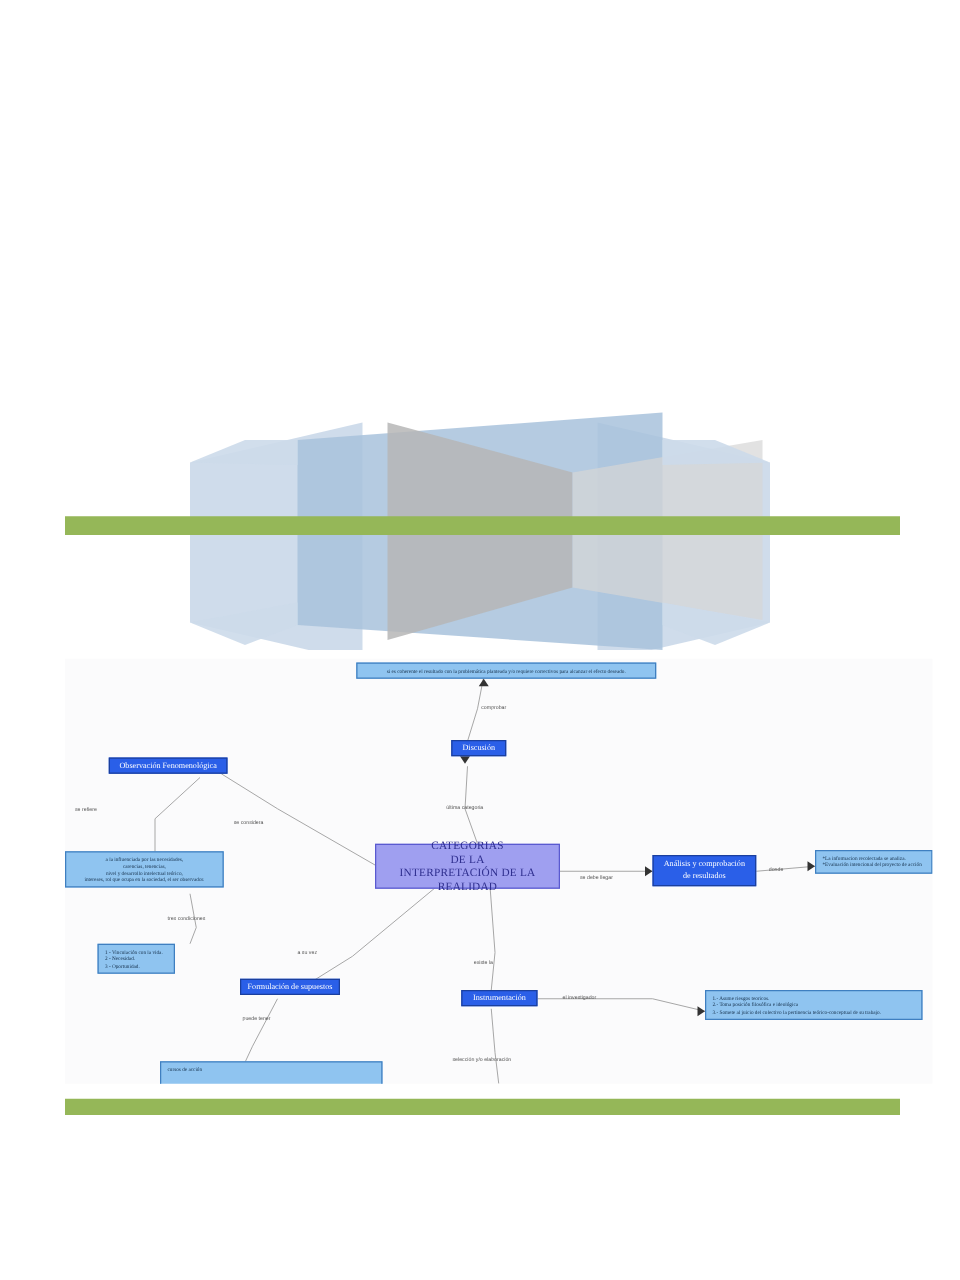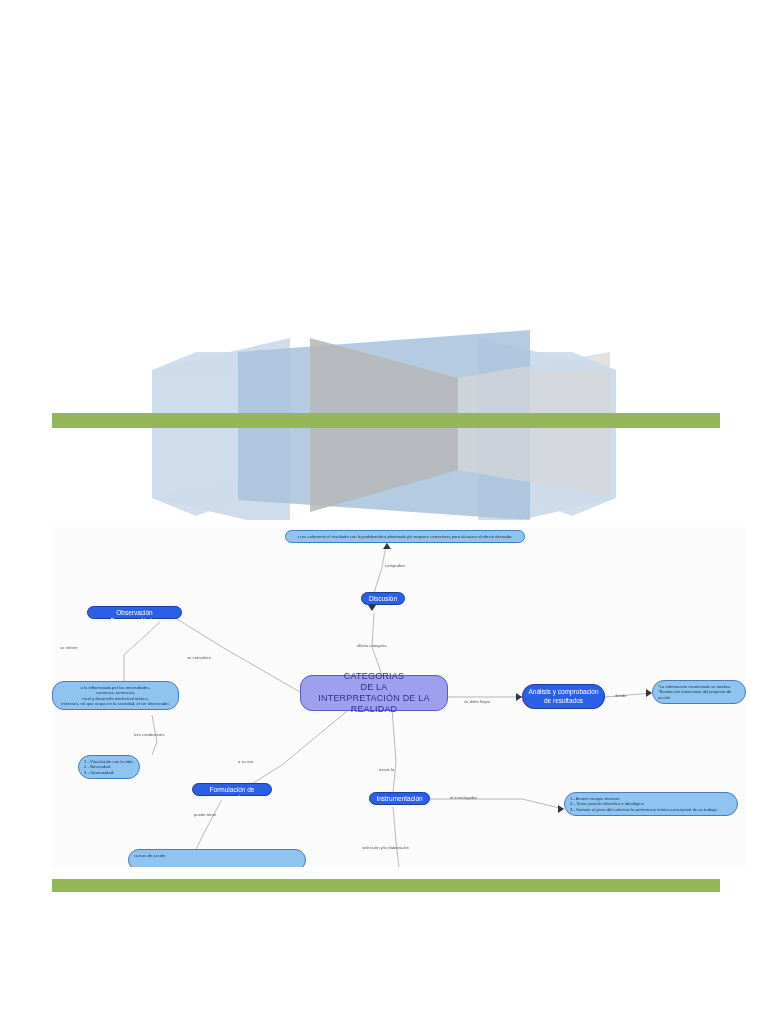--- a/index.html
+++ b/index.html
@@ -54,25 +54,26 @@
     position: absolute;
     left: 0;
     top: 0;
     width: 694px;
     height: 340px;
   }
 
   .node {
     position: absolute;
     box-sizing: border-box;
-    border-radius: 12px;
+    border-radius: 0;
     text-align: center;
     line-height: 1.25;
     color: #ffffff;
     padding: 2px 4px;
+    font-family: Liberation Serif, serif;
   }
   
   .node.primary {
     background: #2a5fe8;
     border: 1px solid #1a3f9e;
     color: #ffffff;
     font-size: 6.5px;
   }
   
   .node.central {

